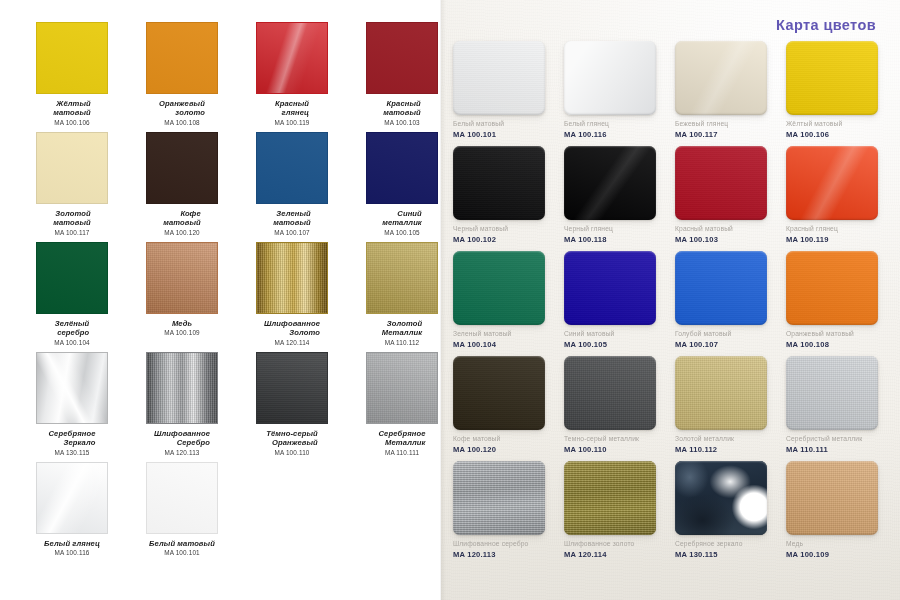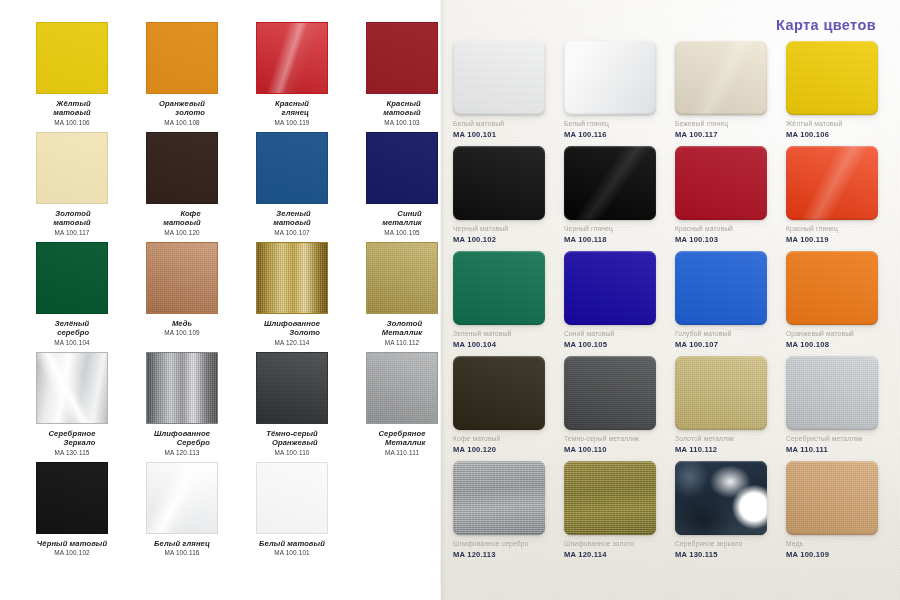--- a/index.html
+++ b/index.html
@@ -311,27 +311,20 @@
         </div>
         <div class="lcell">
           <div class="lswatch" style="background: rgb(169, 171, 173);">
             <div class="gloss" style="background: repeating-linear-gradient(0deg, rgba(255, 255, 255, 0.043) 0px, rgba(255, 255, 255, 0.043) 1px, rgba(0, 0, 0, 0.043) 1px, rgba(0, 0, 0, 0.043) 2px), repeating-linear-gradient(90deg, rgba(255, 255, 255, 0.035) 0px, rgba(255, 255, 255, 0.035) 1px, rgba(0, 0, 0, 0.035) 1px, rgba(0, 0, 0, 0.035) 2px), linear-gradient(200deg, rgba(255, 255, 255, 0.26), rgba(0, 0, 0, 0.16));"></div>
           </div>
           <div class="lname">Серебряное
 Металлик</div>
           <div class="lcode">MA 110.111</div>
         </div>
         <div class="lcell">
-          <div class="lswatch" style="background: rgb(19, 19, 19);">
-            <div class="gloss" style="background: linear-gradient(200deg, rgba(255, 255, 255, 0.043), rgba(0, 0, 0, 0.035));"></div>
-          </div>
-          <div class="lname">Чёрный матовый</div>
-          <div class="lcode">MA 100.102</div>
-        </div>
-        <div class="lcell">
           <div class="lswatch" style="background: rgb(241, 242, 243);">
             <div class="gloss" style="background: linear-gradient(118deg, rgba(255, 255, 255, 0) 28%, rgba(255, 255, 255, 0.95) 46%, rgba(255, 255, 255, 0.35) 56%, rgba(255, 255, 255, 0) 74%), linear-gradient(200deg, rgb(255, 255, 255), rgb(226, 228, 230));"></div>
           </div>
           <div class="lname">Белый глянец</div>
           <div class="lcode">MA 100.116</div>
         </div>
         <div class="lcell">
           <div class="lswatch" style="background: rgb(250, 250, 250);">
             <div class="gloss" style="background: linear-gradient(200deg, rgba(255, 255, 255, 0.043), rgba(0, 0, 0, 0.035));"></div>
           </div>

